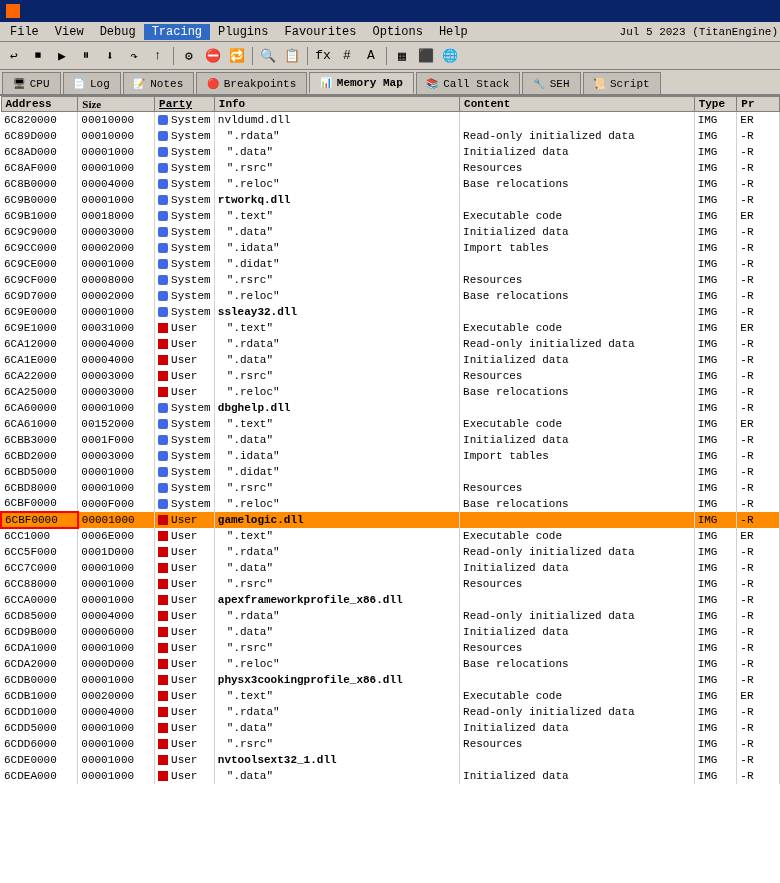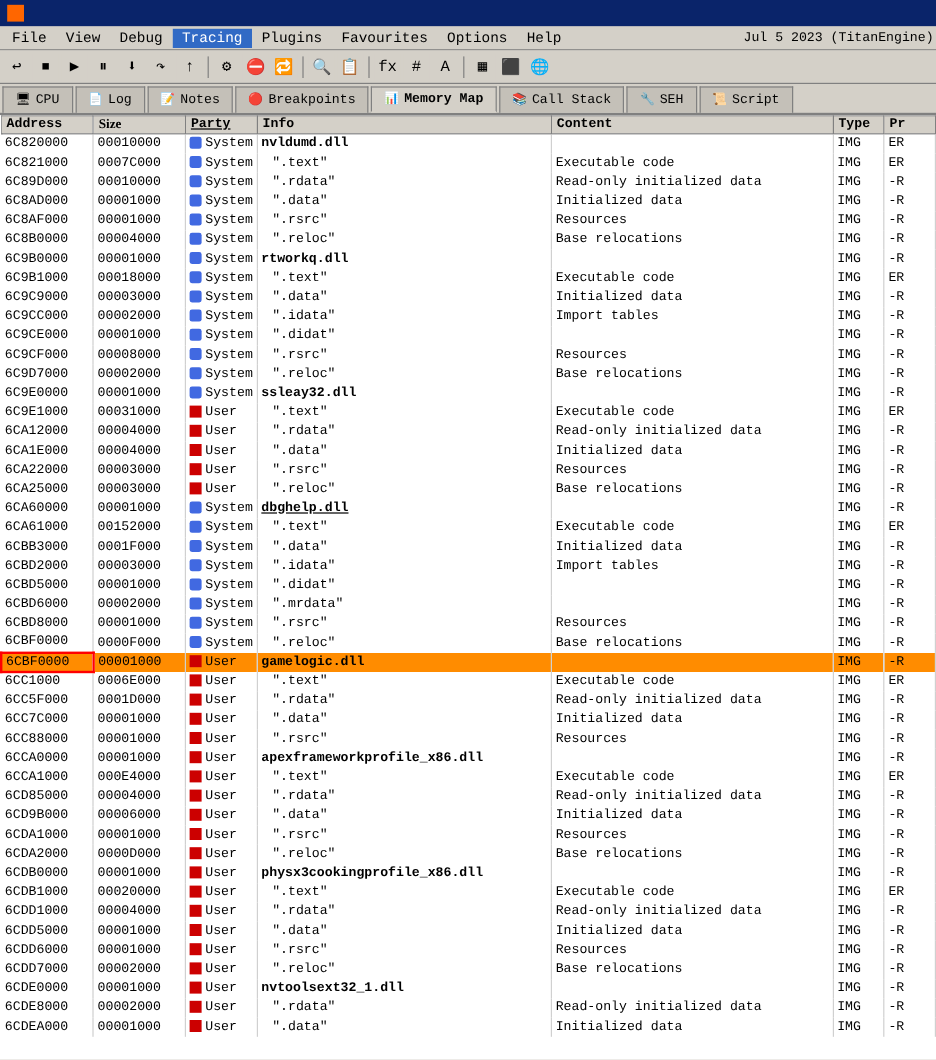--- a/index.html
+++ b/index.html
@@ -114,21 +114,21 @@
       background: #fff;
     }
 
     table {
       border-collapse: collapse;
       width: 100%;
       table-layout: fixed;
     }
 
     thead tr {
-      background: #737373;
+      background: #bef264;
       position: sticky;
       top: 0;
       z-index: 10;
     }
 
     thead th {
       border: 1px solid #808080;
       padding: 1px 4px;
       font-size: 11px;
       font-weight: bold;
@@ -253,427 +253,382 @@
           <th style="width: 40px; margin-left: 20px;">Type</th>
           <th style="width: 40px; margin-left: 40px;">Pr</th>
         </tr>
     </thead>
     <tbody id="table-body">
 
     <tr>
           <td>6C820000</td>
           <td>00010000</td>
           <td><span style="display: inline-block; width: 10px; height: 10px; background: rgb(65, 105, 225); vertical-align: middle; margin-right: 3px; border-radius: 2px;"></span>System</td>
-          <td style="font-weight: bold;">nvldumd.dll</td>
+          <td style="font-weight: normal;">nvldumd.dll</td>
           <td></td>
           <td>IMG</td>
           <td>ER</td>
         </tr>
         <tr>
-          <td>6C821000</td>
-          <td>0007C000</td>
+          <td>6C89D000</td>
+          <td>00010000</td>
+          <td><span style="display: inline-block; width: 10px; height: 10px; background: rgb(65, 105, 225); vertical-align: middle; margin-right: 3px; border-radius: 2px;"></span>System</td>
+          <td style="padding-left: 12px;">".rdata"</td>
+          <td>Read-only initialized data</td>
+          <td>IMG</td>
+          <td>-R</td>
+        </tr>
+        <tr>
+          <td>6C8AD000</td>
+          <td>00001000</td>
+          <td><span style="display: inline-block; width: 10px; height: 10px; background: rgb(65, 105, 225); vertical-align: middle; margin-right: 3px; border-radius: 2px;"></span>System</td>
+          <td style="padding-left: 12px;">".data"</td>
+          <td>Initialized data</td>
+          <td>IMG</td>
+          <td>-R</td>
+        </tr>
+        <tr>
+          <td>6C8AF000</td>
+          <td>00001000</td>
+          <td><span style="display: inline-block; width: 10px; height: 10px; background: rgb(65, 105, 225); vertical-align: middle; margin-right: 3px; border-radius: 2px;"></span>System</td>
+          <td style="padding-left: 12px;">".rsrc"</td>
+          <td>Resources</td>
+          <td>IMG</td>
+          <td>-R</td>
+        </tr>
+        <tr>
+          <td>6C8B0000</td>
+          <td>00004000</td>
+          <td><span style="display: inline-block; width: 10px; height: 10px; background: rgb(65, 105, 225); vertical-align: middle; margin-right: 3px; border-radius: 2px;"></span>System</td>
+          <td style="padding-left: 12px;">".reloc"</td>
+          <td>Base relocations</td>
+          <td>IMG</td>
+          <td>-R</td>
+        </tr>
+        <tr>
+          <td>6C9B0000</td>
+          <td>00001000</td>
+          <td><span style="display: inline-block; width: 10px; height: 10px; background: rgb(65, 105, 225); vertical-align: middle; margin-right: 3px; border-radius: 2px;"></span>System</td>
+          <td style="font-weight: bold;">rtworkq.dll</td>
+          <td></td>
+          <td>IMG</td>
+          <td>-R</td>
+        </tr>
+        <tr>
+          <td>6C9B1000</td>
+          <td>00018000</td>
           <td><span style="display: inline-block; width: 10px; height: 10px; background: rgb(65, 105, 225); vertical-align: middle; margin-right: 3px; border-radius: 2px;"></span>System</td>
           <td style="padding-left: 12px;">".text"</td>
           <td>Executable code</td>
           <td>IMG</td>
           <td>ER</td>
         </tr>
         <tr>
-          <td>6C89D000</td>
-          <td>00010000</td>
-          <td><span style="display: inline-block; width: 10px; height: 10px; background: rgb(65, 105, 225); vertical-align: middle; margin-right: 3px; border-radius: 2px;"></span>System</td>
+          <td>6C9C9000</td>
+          <td>00003000</td>
+          <td><span style="display: inline-block; width: 10px; height: 10px; background: rgb(65, 105, 225); vertical-align: middle; margin-right: 3px; border-radius: 2px;"></span>System</td>
+          <td style="padding-left: 12px;">".data"</td>
+          <td>Initialized data</td>
+          <td>IMG</td>
+          <td>-R</td>
+        </tr>
+        <tr>
+          <td>6C9CC000</td>
+          <td>00002000</td>
+          <td><span style="display: inline-block; width: 10px; height: 10px; background: rgb(65, 105, 225); vertical-align: middle; margin-right: 3px; border-radius: 2px;"></span>System</td>
+          <td style="padding-left: 12px;">".idata"</td>
+          <td>Import tables</td>
+          <td>IMG</td>
+          <td>-R</td>
+        </tr>
+        <tr>
+          <td>6C9CE000</td>
+          <td>00001000</td>
+          <td><span style="display: inline-block; width: 10px; height: 10px; background: rgb(65, 105, 225); vertical-align: middle; margin-right: 3px; border-radius: 2px;"></span>System</td>
+          <td style="padding-left: 12px;">".didat"</td>
+          <td></td>
+          <td>IMG</td>
+          <td>-R</td>
+        </tr>
+        <tr>
+          <td>6C9CF000</td>
+          <td>00008000</td>
+          <td><span style="display: inline-block; width: 10px; height: 10px; background: rgb(65, 105, 225); vertical-align: middle; margin-right: 3px; border-radius: 2px;"></span>System</td>
+          <td style="padding-left: 12px;">".rsrc"</td>
+          <td>Resources</td>
+          <td>IMG</td>
+          <td>-R</td>
+        </tr>
+        <tr>
+          <td>6C9D7000</td>
+          <td>00002000</td>
+          <td><span style="display: inline-block; width: 10px; height: 10px; background: rgb(65, 105, 225); vertical-align: middle; margin-right: 3px; border-radius: 2px;"></span>System</td>
+          <td style="padding-left: 12px;">".reloc"</td>
+          <td>Base relocations</td>
+          <td>IMG</td>
+          <td>-R</td>
+        </tr>
+        <tr>
+          <td>6C9E0000</td>
+          <td>00001000</td>
+          <td><span style="display: inline-block; width: 10px; height: 10px; background: rgb(65, 105, 225); vertical-align: middle; margin-right: 3px; border-radius: 2px;"></span>System</td>
+          <td style="font-weight: bold;">ssleay32.dll</td>
+          <td></td>
+          <td>IMG</td>
+          <td>-R</td>
+        </tr>
+        <tr>
+          <td>6C9E1000</td>
+          <td>00031000</td>
+          <td><span style="display: inline-block; width: 10px; height: 10px; background: rgb(204, 0, 0); vertical-align: middle; margin-right: 3px; border-radius: 0px;"></span>User</td>
+          <td style="padding-left: 12px;">".text"</td>
+          <td>Executable code</td>
+          <td>IMG</td>
+          <td>ER</td>
+        </tr>
+        <tr>
+          <td>6CA12000</td>
+          <td>00004000</td>
+          <td><span style="display: inline-block; width: 10px; height: 10px; background: rgb(204, 0, 0); vertical-align: middle; margin-right: 3px; border-radius: 0px;"></span>User</td>
           <td style="padding-left: 12px;">".rdata"</td>
           <td>Read-only initialized data</td>
           <td>IMG</td>
           <td>-R</td>
         </tr>
         <tr>
-          <td>6C8AD000</td>
-          <td>00001000</td>
-          <td><span style="display: inline-block; width: 10px; height: 10px; background: rgb(65, 105, 225); vertical-align: middle; margin-right: 3px; border-radius: 2px;"></span>System</td>
-          <td style="padding-left: 12px;">".data"</td>
-          <td>Initialized data</td>
-          <td>IMG</td>
-          <td>-R</td>
-        </tr>
-        <tr>
-          <td>6C8AF000</td>
-          <td>00001000</td>
-          <td><span style="display: inline-block; width: 10px; height: 10px; background: rgb(65, 105, 225); vertical-align: middle; margin-right: 3px; border-radius: 2px;"></span>System</td>
+          <td>6CA1E000</td>
+          <td>00004000</td>
+          <td><span style="display: inline-block; width: 10px; height: 10px; background: rgb(204, 0, 0); vertical-align: middle; margin-right: 3px; border-radius: 0px;"></span>User</td>
+          <td style="padding-left: 12px;">".data"</td>
+          <td>Initialized data</td>
+          <td>IMG</td>
+          <td>-R</td>
+        </tr>
+        <tr>
+          <td>6CA22000</td>
+          <td>00003000</td>
+          <td><span style="display: inline-block; width: 10px; height: 10px; background: rgb(204, 0, 0); vertical-align: middle; margin-right: 3px; border-radius: 0px;"></span>User</td>
           <td style="padding-left: 12px;">".rsrc"</td>
           <td>Resources</td>
           <td>IMG</td>
           <td>-R</td>
         </tr>
         <tr>
-          <td>6C8B0000</td>
-          <td>00004000</td>
-          <td><span style="display: inline-block; width: 10px; height: 10px; background: rgb(65, 105, 225); vertical-align: middle; margin-right: 3px; border-radius: 2px;"></span>System</td>
+          <td>6CA25000</td>
+          <td>00003000</td>
+          <td><span style="display: inline-block; width: 10px; height: 10px; background: rgb(204, 0, 0); vertical-align: middle; margin-right: 3px; border-radius: 0px;"></span>User</td>
           <td style="padding-left: 12px;">".reloc"</td>
           <td>Base relocations</td>
           <td>IMG</td>
           <td>-R</td>
         </tr>
         <tr>
-          <td>6C9B0000</td>
-          <td>00001000</td>
-          <td><span style="display: inline-block; width: 10px; height: 10px; background: rgb(65, 105, 225); vertical-align: middle; margin-right: 3px; border-radius: 2px;"></span>System</td>
-          <td style="font-weight: bold;">rtworkq.dll</td>
-          <td></td>
-          <td>IMG</td>
-          <td>-R</td>
-        </tr>
-        <tr>
-          <td>6C9B1000</td>
-          <td>00018000</td>
+          <td>6CA60000</td>
+          <td>00001000</td>
+          <td><span style="display: inline-block; width: 10px; height: 10px; background: rgb(65, 105, 225); vertical-align: middle; margin-right: 3px; border-radius: 2px;"></span>System</td>
+          <td style="font-weight: bold;">dbghelp.dll</td>
+          <td></td>
+          <td>IMG</td>
+          <td>-R</td>
+        </tr>
+        <tr>
+          <td>6CA61000</td>
+          <td>00152000</td>
           <td><span style="display: inline-block; width: 10px; height: 10px; background: rgb(65, 105, 225); vertical-align: middle; margin-right: 3px; border-radius: 2px;"></span>System</td>
           <td style="padding-left: 12px;">".text"</td>
           <td>Executable code</td>
           <td>IMG</td>
           <td>ER</td>
         </tr>
         <tr>
-          <td>6C9C9000</td>
+          <td>6CBB3000</td>
+          <td>0001F000</td>
+          <td><span style="display: inline-block; width: 10px; height: 10px; background: rgb(65, 105, 225); vertical-align: middle; margin-right: 3px; border-radius: 2px;"></span>System</td>
+          <td style="padding-left: 12px;">".data"</td>
+          <td>Initialized data</td>
+          <td>IMG</td>
+          <td>-R</td>
+        </tr>
+        <tr>
+          <td>6CBD2000</td>
           <td>00003000</td>
-          <td><span style="display: inline-block; width: 10px; height: 10px; background: rgb(65, 105, 225); vertical-align: middle; margin-right: 3px; border-radius: 2px;"></span>System</td>
-          <td style="padding-left: 12px;">".data"</td>
-          <td>Initialized data</td>
-          <td>IMG</td>
-          <td>-R</td>
-        </tr>
-        <tr>
-          <td>6C9CC000</td>
-          <td>00002000</td>
           <td><span style="display: inline-block; width: 10px; height: 10px; background: rgb(65, 105, 225); vertical-align: middle; margin-right: 3px; border-radius: 2px;"></span>System</td>
           <td style="padding-left: 12px;">".idata"</td>
           <td>Import tables</td>
           <td>IMG</td>
           <td>-R</td>
         </tr>
         <tr>
-          <td>6C9CE000</td>
+          <td>6CBD5000</td>
           <td>00001000</td>
           <td><span style="display: inline-block; width: 10px; height: 10px; background: rgb(65, 105, 225); vertical-align: middle; margin-right: 3px; border-radius: 2px;"></span>System</td>
           <td style="padding-left: 12px;">".didat"</td>
           <td></td>
           <td>IMG</td>
           <td>-R</td>
         </tr>
         <tr>
-          <td>6C9CF000</td>
-          <td>00008000</td>
+          <td>6CBD8000</td>
+          <td>00001000</td>
           <td><span style="display: inline-block; width: 10px; height: 10px; background: rgb(65, 105, 225); vertical-align: middle; margin-right: 3px; border-radius: 2px;"></span>System</td>
           <td style="padding-left: 12px;">".rsrc"</td>
           <td>Resources</td>
           <td>IMG</td>
           <td>-R</td>
         </tr>
         <tr>
-          <td>6C9D7000</td>
-          <td>00002000</td>
+          <td>6CBF0000</td>
+          <td>0000F000</td>
           <td><span style="display: inline-block; width: 10px; height: 10px; background: rgb(65, 105, 225); vertical-align: middle; margin-right: 3px; border-radius: 2px;"></span>System</td>
           <td style="padding-left: 12px;">".reloc"</td>
           <td>Base relocations</td>
           <td>IMG</td>
           <td>-R</td>
         </tr>
-        <tr>
-          <td>6C9E0000</td>
-          <td>00001000</td>
-          <td><span style="display: inline-block; width: 10px; height: 10px; background: rgb(65, 105, 225); vertical-align: middle; margin-right: 3px; border-radius: 2px;"></span>System</td>
-          <td style="font-weight: bold;">ssleay32.dll</td>
-          <td></td>
-          <td>IMG</td>
-          <td>-R</td>
-        </tr>
-        <tr>
-          <td>6C9E1000</td>
-          <td>00031000</td>
+        <tr style="background: rgb(255, 140, 0);">
+          <td style="background: rgb(255, 140, 0); border: 2px solid rgb(255, 0, 0);">6CBF0000</td>
+          <td>00001000</td>
+          <td><span style="display: inline-block; width: 10px; height: 10px; background: rgb(204, 0, 0); vertical-align: middle; margin-right: 3px; border-radius: 0px;"></span>User</td>
+          <td style="font-weight: bold;">gamelogic.dll</td>
+          <td></td>
+          <td>IMG</td>
+          <td>-R</td>
+        </tr>
+        <tr>
+          <td>6CC1000</td>
+          <td>0006E000</td>
           <td><span style="display: inline-block; width: 10px; height: 10px; background: rgb(204, 0, 0); vertical-align: middle; margin-right: 3px; border-radius: 0px;"></span>User</td>
           <td style="padding-left: 12px;">".text"</td>
           <td>Executable code</td>
           <td>IMG</td>
           <td>ER</td>
         </tr>
         <tr>
-          <td>6CA12000</td>
-          <td>00004000</td>
+          <td>6CC5F000</td>
+          <td>0001D000</td>
           <td><span style="display: inline-block; width: 10px; height: 10px; background: rgb(204, 0, 0); vertical-align: middle; margin-right: 3px; border-radius: 0px;"></span>User</td>
           <td style="padding-left: 12px;">".rdata"</td>
           <td>Read-only initialized data</td>
           <td>IMG</td>
           <td>-R</td>
         </tr>
         <tr>
-          <td>6CA1E000</td>
-          <td>00004000</td>
-          <td><span style="display: inline-block; width: 10px; height: 10px; background: rgb(204, 0, 0); vertical-align: middle; margin-right: 3px; border-radius: 0px;"></span>User</td>
-          <td style="padding-left: 12px;">".data"</td>
-          <td>Initialized data</td>
-          <td>IMG</td>
-          <td>-R</td>
-        </tr>
-        <tr>
-          <td>6CA22000</td>
-          <td>00003000</td>
+          <td>6CC7C000</td>
+          <td>00001000</td>
+          <td><span style="display: inline-block; width: 10px; height: 10px; background: rgb(204, 0, 0); vertical-align: middle; margin-right: 3px; border-radius: 0px;"></span>User</td>
+          <td style="padding-left: 12px;">".data"</td>
+          <td>Initialized data</td>
+          <td>IMG</td>
+          <td>-R</td>
+        </tr>
+        <tr>
+          <td>6CC88000</td>
+          <td>00001000</td>
           <td><span style="display: inline-block; width: 10px; height: 10px; background: rgb(204, 0, 0); vertical-align: middle; margin-right: 3px; border-radius: 0px;"></span>User</td>
           <td style="padding-left: 12px;">".rsrc"</td>
           <td>Resources</td>
           <td>IMG</td>
           <td>-R</td>
         </tr>
         <tr>
-          <td>6CA25000</td>
-          <td>00003000</td>
+          <td>6CCA0000</td>
+          <td>00001000</td>
+          <td><span style="display: inline-block; width: 10px; height: 10px; background: rgb(204, 0, 0); vertical-align: middle; margin-right: 3px; border-radius: 0px;"></span>User</td>
+          <td style="font-weight: bold;">apexframeworkprofile_x86.dll</td>
+          <td></td>
+          <td>IMG</td>
+          <td>-R</td>
+        </tr>
+        <tr>
+          <td>6CD85000</td>
+          <td>00004000</td>
+          <td><span style="display: inline-block; width: 10px; height: 10px; background: rgb(204, 0, 0); vertical-align: middle; margin-right: 3px; border-radius: 0px;"></span>User</td>
+          <td style="padding-left: 12px;">".rdata"</td>
+          <td>Read-only initialized data</td>
+          <td>IMG</td>
+          <td>-R</td>
+        </tr>
+        <tr>
+          <td>6CD9B000</td>
+          <td>00006000</td>
+          <td><span style="display: inline-block; width: 10px; height: 10px; background: rgb(204, 0, 0); vertical-align: middle; margin-right: 3px; border-radius: 0px;"></span>User</td>
+          <td style="padding-left: 12px;">".data"</td>
+          <td>Initialized data</td>
+          <td>IMG</td>
+          <td>-R</td>
+        </tr>
+        <tr>
+          <td>6CDA1000</td>
+          <td>00001000</td>
+          <td><span style="display: inline-block; width: 10px; height: 10px; background: rgb(204, 0, 0); vertical-align: middle; margin-right: 3px; border-radius: 0px;"></span>User</td>
+          <td style="padding-left: 12px;">".rsrc"</td>
+          <td>Resources</td>
+          <td>IMG</td>
+          <td>-R</td>
+        </tr>
+        <tr>
+          <td>6CDA2000</td>
+          <td>0000D000</td>
           <td><span style="display: inline-block; width: 10px; height: 10px; background: rgb(204, 0, 0); vertical-align: middle; margin-right: 3px; border-radius: 0px;"></span>User</td>
           <td style="padding-left: 12px;">".reloc"</td>
           <td>Base relocations</td>
           <td>IMG</td>
           <td>-R</td>
         </tr>
         <tr>
-          <td>6CA60000</td>
-          <td>00001000</td>
-          <td><span style="display: inline-block; width: 10px; height: 10px; background: rgb(65, 105, 225); vertical-align: middle; margin-right: 3px; border-radius: 2px;"></span>System</td>
-          <td style="font-weight: bold; text-decoration: underline;">dbghelp.dll</td>
-          <td></td>
-          <td>IMG</td>
-          <td>-R</td>
-        </tr>
-        <tr>
-          <td>6CA61000</td>
-          <td>00152000</td>
-          <td><span style="display: inline-block; width: 10px; height: 10px; background: rgb(65, 105, 225); vertical-align: middle; margin-right: 3px; border-radius: 2px;"></span>System</td>
+          <td>6CDB0000</td>
+          <td>00001000</td>
+          <td><span style="display: inline-block; width: 10px; height: 10px; background: rgb(204, 0, 0); vertical-align: middle; margin-right: 3px; border-radius: 0px;"></span>User</td>
+          <td style="font-weight: bold;">physx3cookingprofile_x86.dll</td>
+          <td></td>
+          <td>IMG</td>
+          <td>-R</td>
+        </tr>
+        <tr>
+          <td>6CDB1000</td>
+          <td>00020000</td>
+          <td><span style="display: inline-block; width: 10px; height: 10px; background: rgb(204, 0, 0); vertical-align: middle; margin-right: 3px; border-radius: 0px;"></span>User</td>
           <td style="padding-left: 12px;">".text"</td>
           <td>Executable code</td>
           <td>IMG</td>
           <td>ER</td>
         </tr>
         <tr>
-          <td>6CBB3000</td>
-          <td>0001F000</td>
-          <td><span style="display: inline-block; width: 10px; height: 10px; background: rgb(65, 105, 225); vertical-align: middle; margin-right: 3px; border-radius: 2px;"></span>System</td>
-          <td style="padding-left: 12px;">".data"</td>
-          <td>Initialized data</td>
-          <td>IMG</td>
-          <td>-R</td>
-        </tr>
-        <tr>
-          <td>6CBD2000</td>
-          <td>00003000</td>
-          <td><span style="display: inline-block; width: 10px; height: 10px; background: rgb(65, 105, 225); vertical-align: middle; margin-right: 3px; border-radius: 2px;"></span>System</td>
-          <td style="padding-left: 12px;">".idata"</td>
-          <td>Import tables</td>
-          <td>IMG</td>
-          <td>-R</td>
-        </tr>
-        <tr>
-          <td>6CBD5000</td>
-          <td>00001000</td>
-          <td><span style="display: inline-block; width: 10px; height: 10px; background: rgb(65, 105, 225); vertical-align: middle; margin-right: 3px; border-radius: 2px;"></span>System</td>
-          <td style="padding-left: 12px;">".didat"</td>
-          <td></td>
-          <td>IMG</td>
-          <td>-R</td>
-        </tr>
-        <tr>
-          <td>6CBD6000</td>
-          <td>00002000</td>
-          <td><span style="display: inline-block; width: 10px; height: 10px; background: rgb(65, 105, 225); vertical-align: middle; margin-right: 3px; border-radius: 2px;"></span>System</td>
-          <td style="padding-left: 12px;">".mrdata"</td>
-          <td></td>
-          <td>IMG</td>
-          <td>-R</td>
-        </tr>
-        <tr>
-          <td>6CBD8000</td>
-          <td>00001000</td>
-          <td><span style="display: inline-block; width: 10px; height: 10px; background: rgb(65, 105, 225); vertical-align: middle; margin-right: 3px; border-radius: 2px;"></span>System</td>
+          <td>6CDD1000</td>
+          <td>00004000</td>
+          <td><span style="display: inline-block; width: 10px; height: 10px; background: rgb(204, 0, 0); vertical-align: middle; margin-right: 3px; border-radius: 0px;"></span>User</td>
+          <td style="padding-left: 12px;">".rdata"</td>
+          <td>Read-only initialized data</td>
+          <td>IMG</td>
+          <td>-R</td>
+        </tr>
+        <tr>
+          <td>6CDD5000</td>
+          <td>00001000</td>
+          <td><span style="display: inline-block; width: 10px; height: 10px; background: rgb(204, 0, 0); vertical-align: middle; margin-right: 3px; border-radius: 0px;"></span>User</td>
+          <td style="padding-left: 12px;">".data"</td>
+          <td>Initialized data</td>
+          <td>IMG</td>
+          <td>-R</td>
+        </tr>
+        <tr>
+          <td>6CDD6000</td>
+          <td>00001000</td>
+          <td><span style="display: inline-block; width: 10px; height: 10px; background: rgb(204, 0, 0); vertical-align: middle; margin-right: 3px; border-radius: 0px;"></span>User</td>
           <td style="padding-left: 12px;">".rsrc"</td>
           <td>Resources</td>
           <td>IMG</td>
           <td>-R</td>
         </tr>
         <tr>
-          <td>6CBF0000</td>
-          <td>0000F000</td>
-          <td><span style="display: inline-block; width: 10px; height: 10px; background: rgb(65, 105, 225); vertical-align: middle; margin-right: 3px; border-radius: 2px;"></span>System</td>
-          <td style="padding-left: 12px;">".reloc"</td>
-          <td>Base relocations</td>
-          <td>IMG</td>
-          <td>-R</td>
-        </tr>
-        <tr style="background: rgb(255, 140, 0);">
-          <td style="background: rgb(255, 140, 0); border: 2px solid rgb(255, 0, 0);">6CBF0000</td>
-          <td>00001000</td>
-          <td><span style="display: inline-block; width: 10px; height: 10px; background: rgb(204, 0, 0); vertical-align: middle; margin-right: 3px; border-radius: 0px;"></span>User</td>
-          <td style="font-weight: bold;">gamelogic.dll</td>
-          <td></td>
-          <td>IMG</td>
-          <td>-R</td>
-        </tr>
-        <tr>
-          <td>6CC1000</td>
-          <td>0006E000</td>
-          <td><span style="display: inline-block; width: 10px; height: 10px; background: rgb(204, 0, 0); vertical-align: middle; margin-right: 3px; border-radius: 0px;"></span>User</td>
-          <td style="padding-left: 12px;">".text"</td>
-          <td>Executable code</td>
-          <td>IMG</td>
-          <td>ER</td>
-        </tr>
-        <tr>
-          <td>6CC5F000</td>
-          <td>0001D000</td>
-          <td><span style="display: inline-block; width: 10px; height: 10px; background: rgb(204, 0, 0); vertical-align: middle; margin-right: 3px; border-radius: 0px;"></span>User</td>
-          <td style="padding-left: 12px;">".rdata"</td>
-          <td>Read-only initialized data</td>
-          <td>IMG</td>
-          <td>-R</td>
-        </tr>
-        <tr>
-          <td>6CC7C000</td>
-          <td>00001000</td>
-          <td><span style="display: inline-block; width: 10px; height: 10px; background: rgb(204, 0, 0); vertical-align: middle; margin-right: 3px; border-radius: 0px;"></span>User</td>
-          <td style="padding-left: 12px;">".data"</td>
-          <td>Initialized data</td>
-          <td>IMG</td>
-          <td>-R</td>
-        </tr>
-        <tr>
-          <td>6CC88000</td>
-          <td>00001000</td>
-          <td><span style="display: inline-block; width: 10px; height: 10px; background: rgb(204, 0, 0); vertical-align: middle; margin-right: 3px; border-radius: 0px;"></span>User</td>
-          <td style="padding-left: 12px;">".rsrc"</td>
-          <td>Resources</td>
-          <td>IMG</td>
-          <td>-R</td>
-        </tr>
-        <tr>
-          <td>6CCA0000</td>
-          <td>00001000</td>
-          <td><span style="display: inline-block; width: 10px; height: 10px; background: rgb(204, 0, 0); vertical-align: middle; margin-right: 3px; border-radius: 0px;"></span>User</td>
-          <td style="font-weight: bold;">apexframeworkprofile_x86.dll</td>
-          <td></td>
-          <td>IMG</td>
-          <td>-R</td>
-        </tr>
-        <tr>
-          <td>6CCA1000</td>
-          <td>000E4000</td>
-          <td><span style="display: inline-block; width: 10px; height: 10px; background: rgb(204, 0, 0); vertical-align: middle; margin-right: 3px; border-radius: 0px;"></span>User</td>
-          <td style="padding-left: 12px;">".text"</td>
-          <td>Executable code</td>
-          <td>IMG</td>
-          <td>ER</td>
-        </tr>
-        <tr>
-          <td>6CD85000</td>
-          <td>00004000</td>
-          <td><span style="display: inline-block; width: 10px; height: 10px; background: rgb(204, 0, 0); vertical-align: middle; margin-right: 3px; border-radius: 0px;"></span>User</td>
-          <td style="padding-left: 12px;">".rdata"</td>
-          <td>Read-only initialized data</td>
-          <td>IMG</td>
-          <td>-R</td>
-        </tr>
-        <tr>
-          <td>6CD9B000</td>
-          <td>00006000</td>
-          <td><span style="display: inline-block; width: 10px; height: 10px; background: rgb(204, 0, 0); vertical-align: middle; margin-right: 3px; border-radius: 0px;"></span>User</td>
-          <td style="padding-left: 12px;">".data"</td>
-          <td>Initialized data</td>
-          <td>IMG</td>
-          <td>-R</td>
-        </tr>
-        <tr>
-          <td>6CDA1000</td>
-          <td>00001000</td>
-          <td><span style="display: inline-block; width: 10px; height: 10px; background: rgb(204, 0, 0); vertical-align: middle; margin-right: 3px; border-radius: 0px;"></span>User</td>
-          <td style="padding-left: 12px;">".rsrc"</td>
-          <td>Resources</td>
-          <td>IMG</td>
-          <td>-R</td>
-        </tr>
-        <tr>
-          <td>6CDA2000</td>
-          <td>0000D000</td>
-          <td><span style="display: inline-block; width: 10px; height: 10px; background: rgb(204, 0, 0); vertical-align: middle; margin-right: 3px; border-radius: 0px;"></span>User</td>
-          <td style="padding-left: 12px;">".reloc"</td>
-          <td>Base relocations</td>
-          <td>IMG</td>
-          <td>-R</td>
-        </tr>
-        <tr>
-          <td>6CDB0000</td>
-          <td>00001000</td>
-          <td><span style="display: inline-block; width: 10px; height: 10px; background: rgb(204, 0, 0); vertical-align: middle; margin-right: 3px; border-radius: 0px;"></span>User</td>
-          <td style="font-weight: bold;">physx3cookingprofile_x86.dll</td>
-          <td></td>
-          <td>IMG</td>
-          <td>-R</td>
-        </tr>
-        <tr>
-          <td>6CDB1000</td>
-          <td>00020000</td>
-          <td><span style="display: inline-block; width: 10px; height: 10px; background: rgb(204, 0, 0); vertical-align: middle; margin-right: 3px; border-radius: 0px;"></span>User</td>
-          <td style="padding-left: 12px;">".text"</td>
-          <td>Executable code</td>
-          <td>IMG</td>
-          <td>ER</td>
-        </tr>
-        <tr>
-          <td>6CDD1000</td>
-          <td>00004000</td>
-          <td><span style="display: inline-block; width: 10px; height: 10px; background: rgb(204, 0, 0); vertical-align: middle; margin-right: 3px; border-radius: 0px;"></span>User</td>
-          <td style="padding-left: 12px;">".rdata"</td>
-          <td>Read-only initialized data</td>
-          <td>IMG</td>
-          <td>-R</td>
-        </tr>
-        <tr>
-          <td>6CDD5000</td>
-          <td>00001000</td>
-          <td><span style="display: inline-block; width: 10px; height: 10px; background: rgb(204, 0, 0); vertical-align: middle; margin-right: 3px; border-radius: 0px;"></span>User</td>
-          <td style="padding-left: 12px;">".data"</td>
-          <td>Initialized data</td>
-          <td>IMG</td>
-          <td>-R</td>
-        </tr>
-        <tr>
-          <td>6CDD6000</td>
-          <td>00001000</td>
-          <td><span style="display: inline-block; width: 10px; height: 10px; background: rgb(204, 0, 0); vertical-align: middle; margin-right: 3px; border-radius: 0px;"></span>User</td>
-          <td style="padding-left: 12px;">".rsrc"</td>
-          <td>Resources</td>
-          <td>IMG</td>
-          <td>-R</td>
-        </tr>
-        <tr>
-          <td>6CDD7000</td>
-          <td>00002000</td>
-          <td><span style="display: inline-block; width: 10px; height: 10px; background: rgb(204, 0, 0); vertical-align: middle; margin-right: 3px; border-radius: 0px;"></span>User</td>
-          <td style="padding-left: 12px;">".reloc"</td>
-          <td>Base relocations</td>
-          <td>IMG</td>
-          <td>-R</td>
-        </tr>
-        <tr>
           <td>6CDE0000</td>
           <td>00001000</td>
           <td><span style="display: inline-block; width: 10px; height: 10px; background: rgb(204, 0, 0); vertical-align: middle; margin-right: 3px; border-radius: 0px;"></span>User</td>
           <td style="font-weight: bold;">nvtoolsext32_1.dll</td>
           <td></td>
-          <td>IMG</td>
-          <td>-R</td>
-        </tr>
-        <tr>
-          <td>6CDE8000</td>
-          <td>00002000</td>
-          <td><span style="display: inline-block; width: 10px; height: 10px; background: rgb(204, 0, 0); vertical-align: middle; margin-right: 3px; border-radius: 0px;"></span>User</td>
-          <td style="padding-left: 12px;">".rdata"</td>
-          <td>Read-only initialized data</td>
           <td>IMG</td>
           <td>-R</td>
         </tr>
         <tr>
           <td>6CDEA000</td>
           <td>00001000</td>
           <td><span style="display: inline-block; width: 10px; height: 10px; background: rgb(204, 0, 0); vertical-align: middle; margin-right: 3px; border-radius: 0px;"></span>User</td>
           <td style="padding-left: 12px;">".data"</td>
           <td>Initialized data</td>
           <td>IMG</td>

